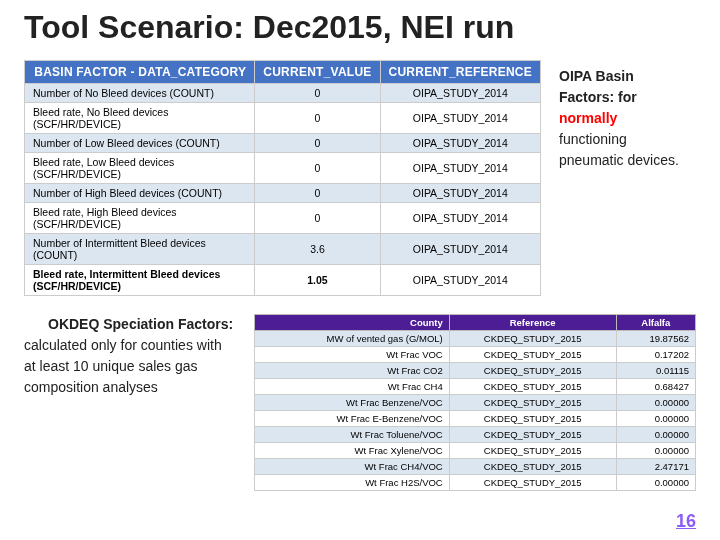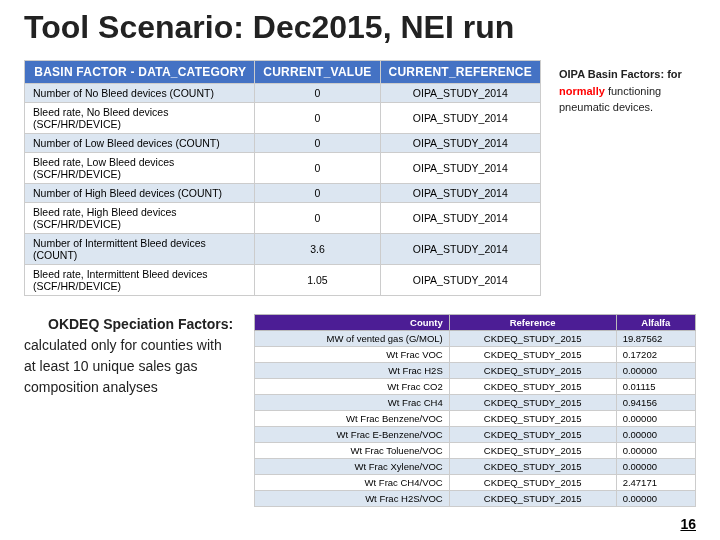--- a/index.html
+++ b/index.html
@@ -60,26 +60,26 @@
       border: 1px solid #ccc;
       font-size: 10.5px;
     }
     .main-table tbody td.col-value {
       text-align: center;
     }
     .main-table tbody td.col-ref {
       text-align: center;
     }
     .main-table tbody td.bold-row {
-      font-weight: normal;
+      font-weight: bold;
     }
     .sidebar-box {
       width: 145px;
       padding: 6px 8px;
-      font-size: 11px;
+      font-size: 14px;
       line-height: 1.5;
       color: #222;
       flex-shrink: 0;
     }
     .sidebar-box .oipa-title {
       font-weight: bold;
     }
     .sidebar-box .normally {
       color: #ff0000;
       font-weight: bold;
@@ -134,27 +134,28 @@
       font-size: 9.5px;
     }
     .spec-table tbody td.td-county {
       text-align: right;
       font-weight: normal;
     }
     .spec-table tbody td.td-ref {
       text-align: center;
     }
     .spec-table tbody td.td-val {
+      text-align: right;
     }
     .page-num {
       position: absolute;
       bottom: 8px;
       right: 24px;
-      font-size: 14px;
-      color: #000000;
+      font-size: 18px;
+      color: #8b5cf6;
       font-weight: bold;
       text-decoration: underline;
     }
   </style>
 </head>
 <body>
 
 <div class="page">
   <div class="title">Tool Scenario: Dec2015, NEI run</div>
 
@@ -235,33 +236,28 @@
               <td class="td-county">MW of vented gas (G/MOL)</td>
               <td class="td-ref">CKDEQ_STUDY_2015</td>
               <td class="td-val">19.87562</td>
             </tr>
             <tr>
               <td class="td-county">Wt Frac VOC</td>
               <td class="td-ref">CKDEQ_STUDY_2015</td>
               <td class="td-val">0.17202</td>
             </tr>
             <tr>
-              <td class="td-county">Wt Frac H2S</td>
-              <td class="td-ref">CKDEQ_STUDY_2015</td>
-              <td class="td-val">0.00000</td>
-            </tr>
-            <tr>
               <td class="td-county">Wt Frac CO2</td>
               <td class="td-ref">CKDEQ_STUDY_2015</td>
               <td class="td-val">0.01115</td>
             </tr>
             <tr>
               <td class="td-county">Wt Frac CH4</td>
               <td class="td-ref">CKDEQ_STUDY_2015</td>
-              <td class="td-val">0.94156</td>
+              <td class="td-val">0.68427</td>
             </tr>
             <tr>
               <td class="td-county">Wt Frac Benzene/VOC</td>
               <td class="td-ref">CKDEQ_STUDY_2015</td>
               <td class="td-val">0.00000</td>
             </tr>
             <tr>
               <td class="td-county">Wt Frac E-Benzene/VOC</td>
               <td class="td-ref">CKDEQ_STUDY_2015</td>
               <td class="td-val">0.00000</td>

